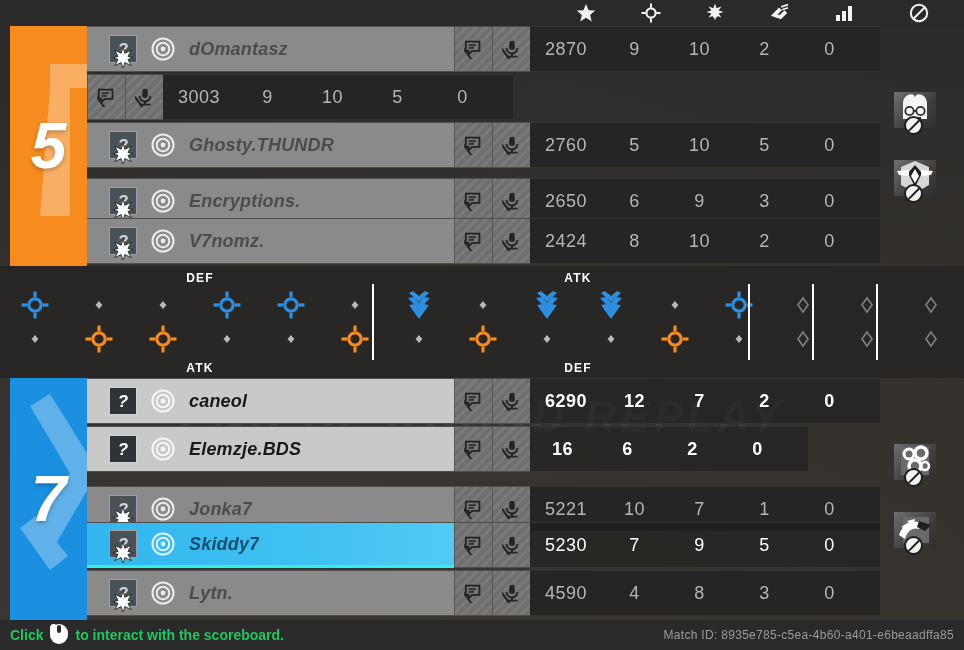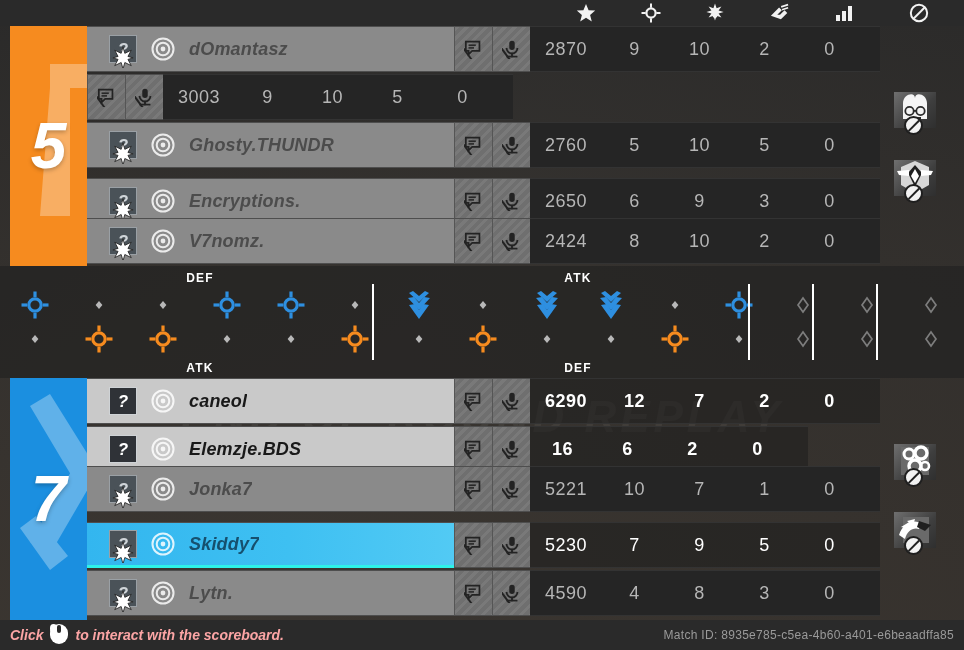--- a/index.html
+++ b/index.html
@@ -254,22 +254,21 @@
     width: 964px; height: 30px;
     background: #2a2a2a;
     display: flex; align-items: center;
     z-index: 8;
   }
   .statusbar .hint {
     display: flex; align-items: center;
     margin-left: 10px;
     font-size: 14px;
     font-weight: bold;
-    color: #fca5a5;
-    font-style: italic;
+    color: #22c55e;
   }
   .mouse-ico { margin: 0 6px; }
   .matchid {
     position: absolute;
     right: 10px;
     font-size: 12px;
     color: #9a9a9a;
     letter-spacing: .3px;
   }
 </style>
@@ -795,21 +794,21 @@
               <rect x="5" y="18.4" width="12" height="1.9" fill="#232323"></rect>
               <rect x="1" y="1" width="2.2" height="25" transform="rotate(-36 11 11)" fill="#232323"></rect>
             </svg>
           </div>
           <div class="statcell c-kill">16</div>
           <div class="statcell c-death">6</div>
           <div class="statcell c-assist">2</div>
           <div class="statcell c-perf">0</div>
           <div class="statcell c-pad"></div>
         </div>
-        <div class="prow" style="top: 88px; text-align: right;">
+        <div class="prow" style="top: 108px; text-align: right;">
           <div class="namecell">
             <div class="avatar">
               <div class="q">?</div>
               <div class="xdead"><svg width="22" height="22" viewBox="0 0 24 24">
                   <polygon points="12,1 14,8 21,4.6 17.4,11.4 23,13 17.4,14.6 21,21.4 14,18 12,25 10,18 3,21.4 6.6,14.6 1,13 6.6,11.4 3,4.6 10,8" fill="#ffffff" stroke="#1d1d1d" stroke-width="0.9"></polygon>
                 </svg></div>
             </div>
             <div class="uplay"><svg width="24" height="24" viewBox="0 0 26 26">
                 <circle cx="13" cy="13" r="11.4" fill="none" stroke="#ffffff" stroke-width="2.2" opacity="0.9"></circle>
                 <circle cx="13" cy="13" r="6.8" fill="none" stroke="#ffffff" stroke-width="2.2" opacity="0.9"></circle>

